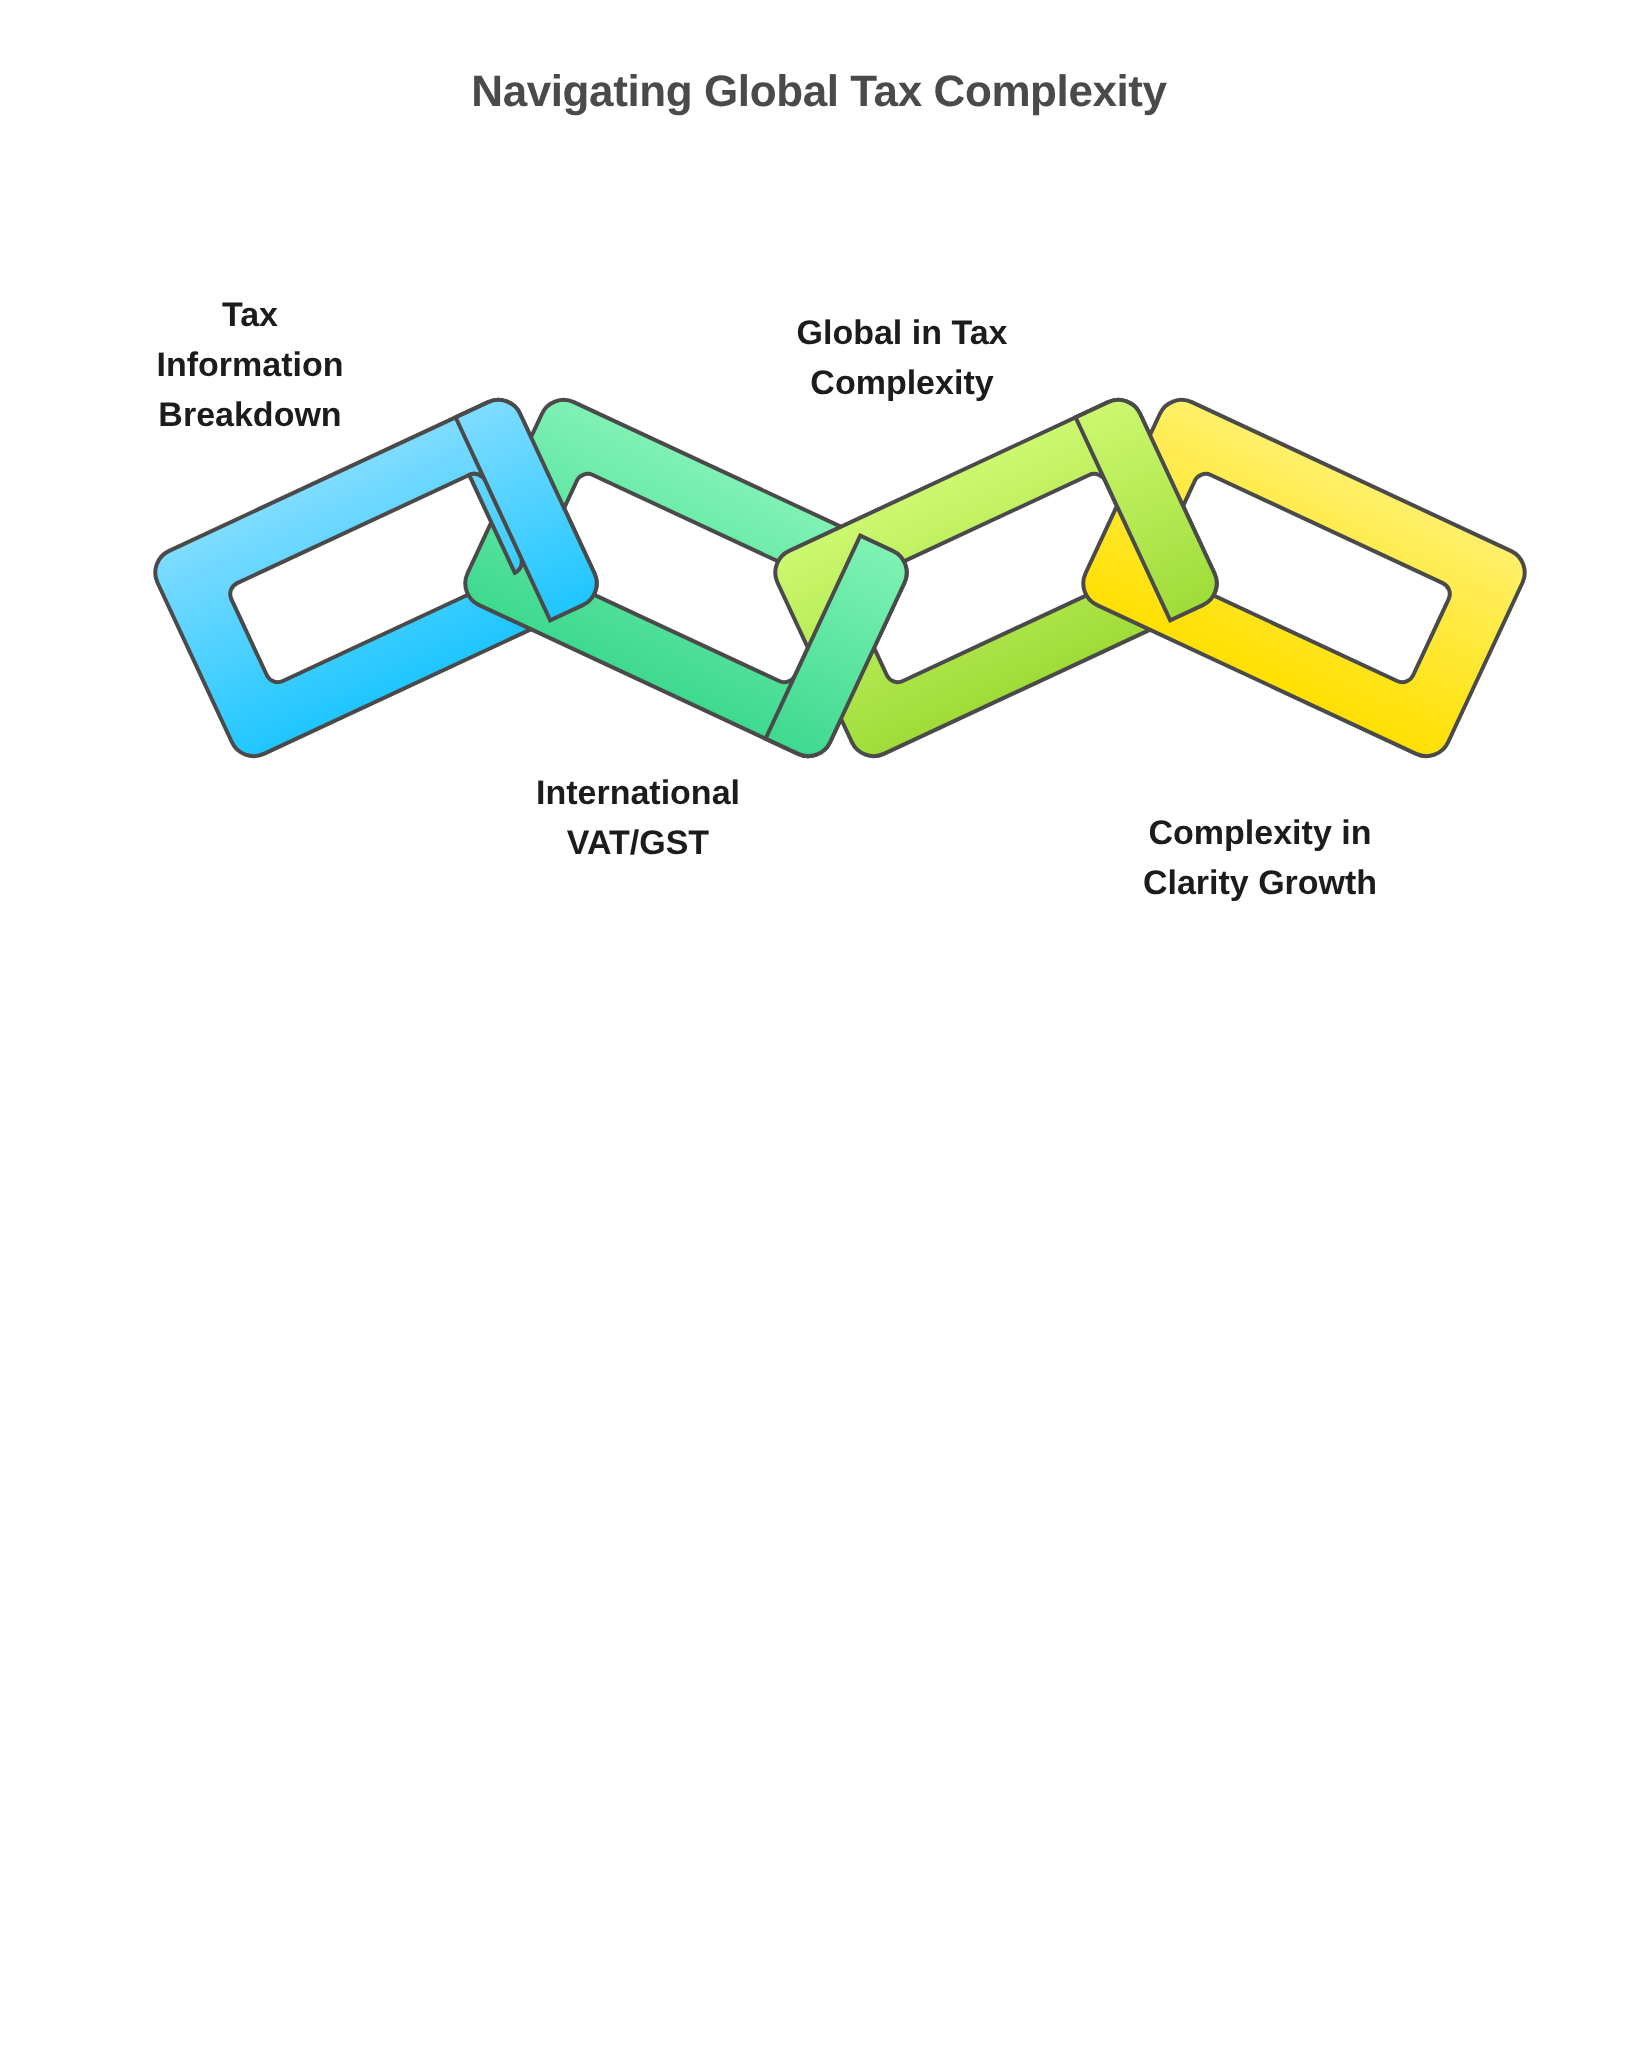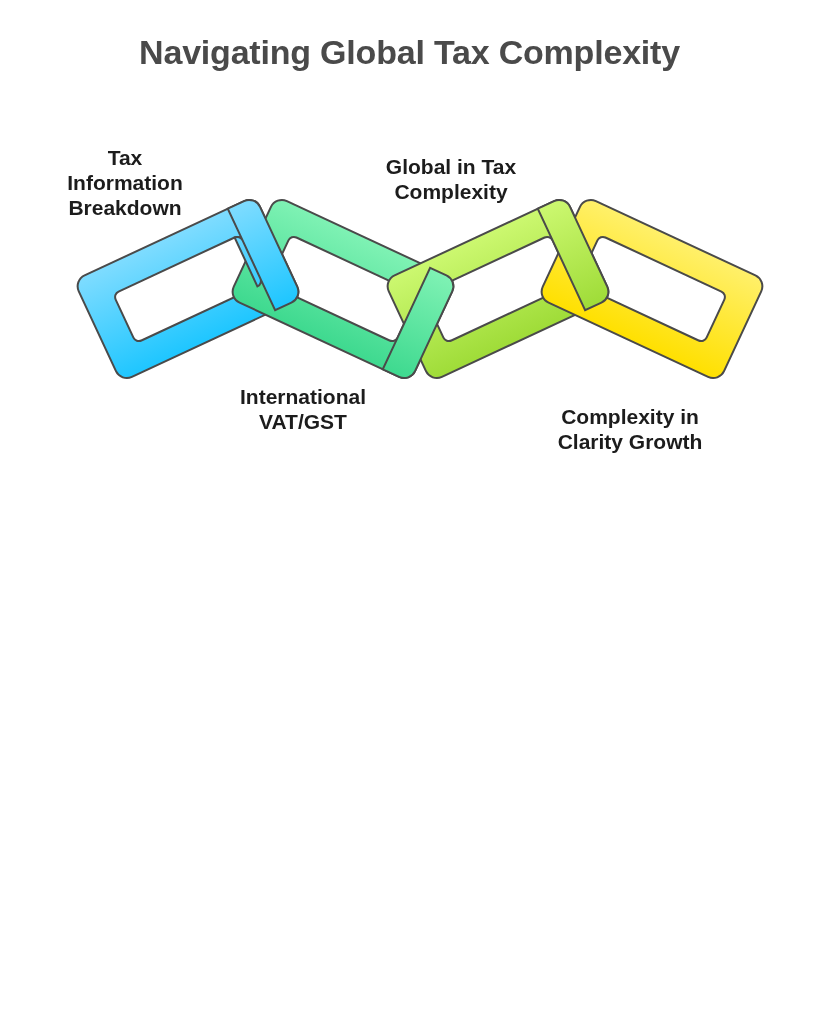--- a/index.html
+++ b/index.html
@@ -1,20 +1,20 @@
 <!DOCTYPE html>
 <html><head>
 <meta charset="utf-8">
 <style>
   html, body { margin: 0; padding: 0; background: #ffffff; }
   body { width: 819px; height: 1024px; position: relative; overflow: hidden;
          font-family: "Liberation Sans", "DejaVu Sans", sans-serif; }
   .title { position: absolute; top: 33px; left: 0; width: 819px; text-align: center;
-           font-size: 34px; font-weight: bold; color: #4a4a4a; letter-spacing: -0.2px; }
-  .label { position: absolute; text-align: center; font-size: 21px; font-weight: bold;
+           font-size: 22px; font-weight: bold; color: #4a4a4a; letter-spacing: -0.2px; }
+  .label { position: absolute; text-align: center; font-size: 17px; font-weight: bold;
            color: #1c1c1c; line-height: 25px; }
   .label span { display: block; white-space: nowrap; }
   svg.chain { position: absolute; left: 0; top: 0; }
 </style>
 </head>
 <body>
 
 <div class="title">Navigating Global Tax Complexity</div>
 
 <svg class="chain" width="819" height="1024" viewBox="0 0 819 1024">
@@ -78,21 +78,21 @@
     </g>
   </g>
 </svg>
 
 <div class="label" style="left:55px; top:145px; width:140px;">
   <span>Tax</span>
   <span>Information</span>
   <span>Breakdown</span>
 </div>
 
-<div class="label" style="left:228px; top:384px; width:150px;">
+<div class="label" style="left:244px; top:384px; width:150px;">
   <span>International</span>
   <span>VAT/GST</span>
 </div>
 
 <div class="label" style="left:366px; top:154px; width:170px;">
   <span>Global in Tax</span>
   <span>Complexity</span>
 </div>
 
 <div class="label" style="left:545px; top:404px; width:170px;">

